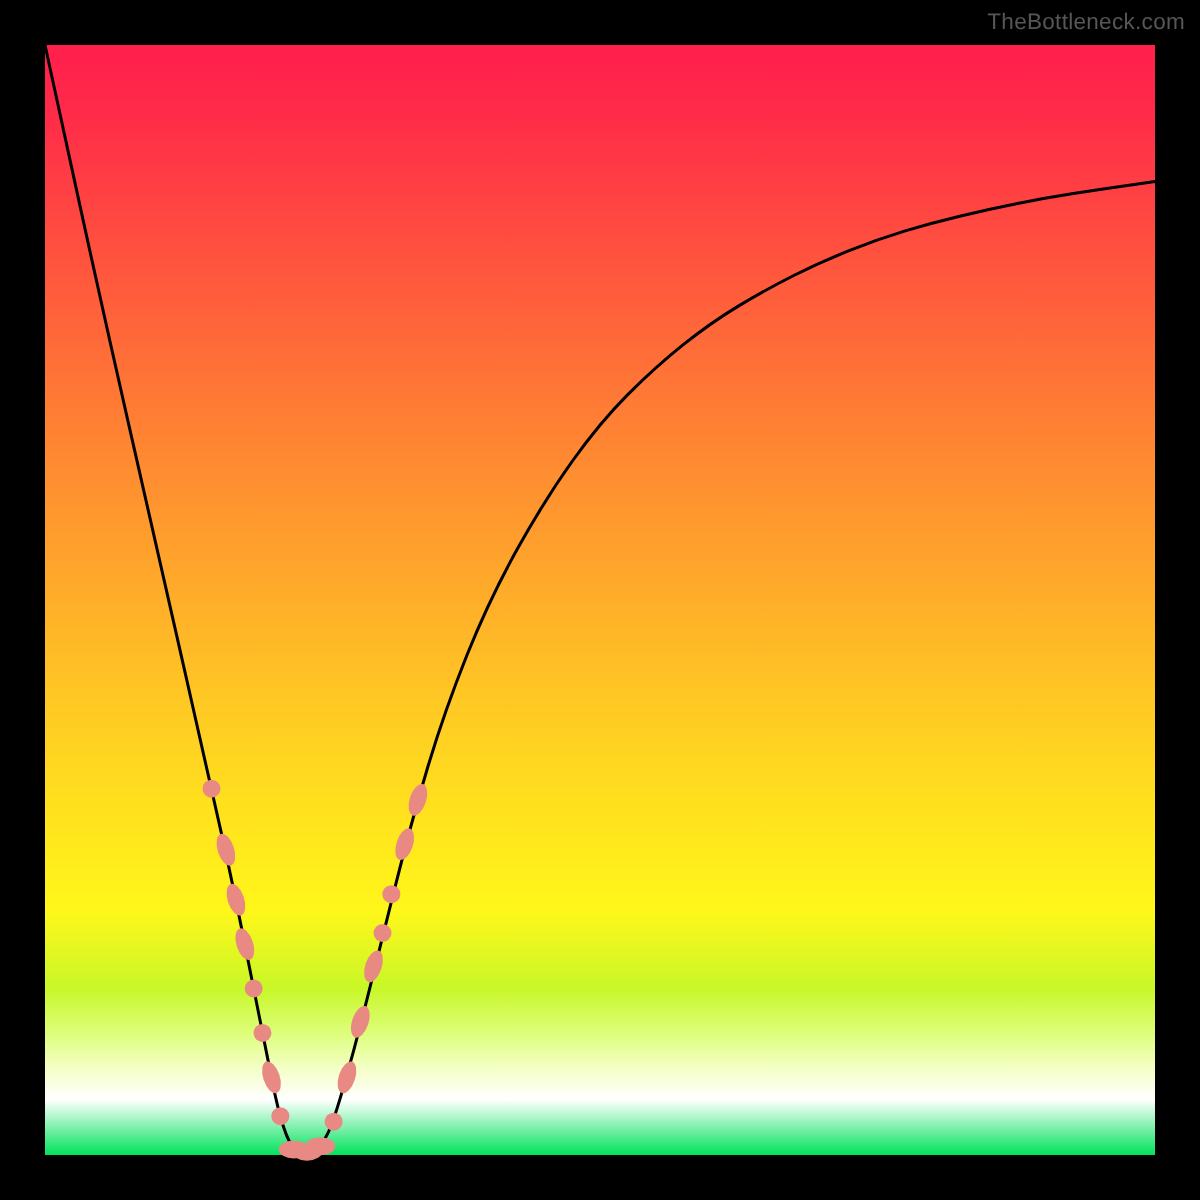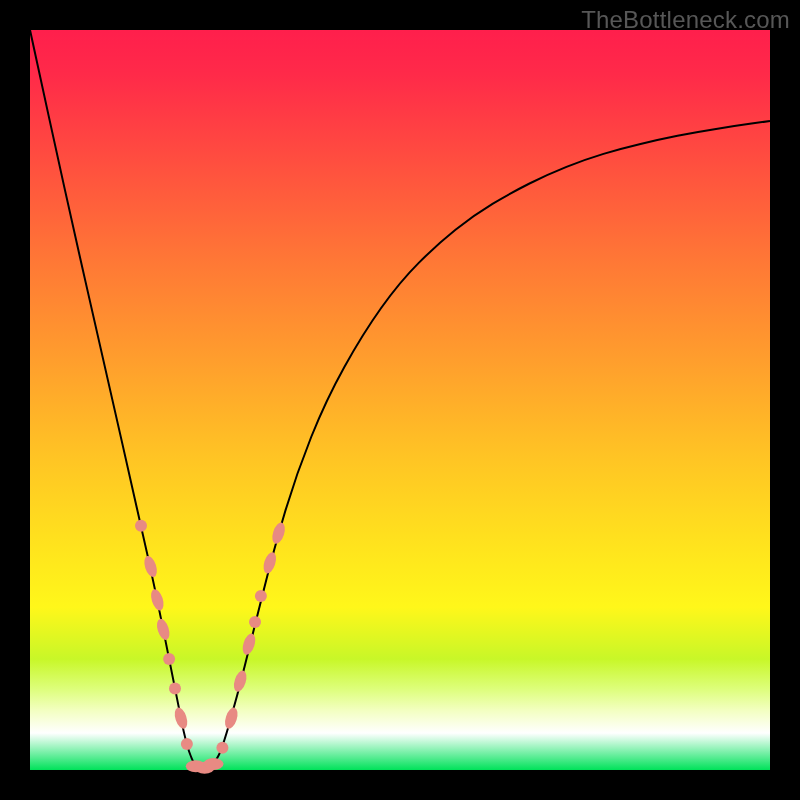--- a/index.html
+++ b/index.html
@@ -32,21 +32,21 @@
       #f3ffc2 92%,
       #ffffff 95%,
       #00e25a 100%
     );
   }
   .watermark {
     position: absolute;
     top: 6px;
     right: 10px;
     color: #575757;
-    font-size: 24px;
+    font-size: 15px;
     letter-spacing: 0.2px;
     z-index: 5;
   }
   svg.plot {
     position: absolute;
     left: 0;
     top: 0;
     width: 740px;
     height: 740px;
     overflow: visible;

